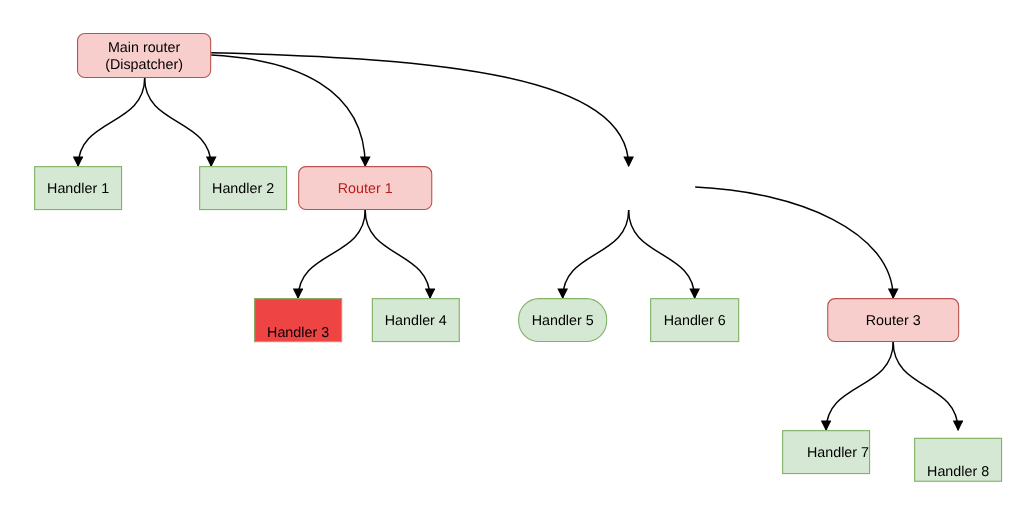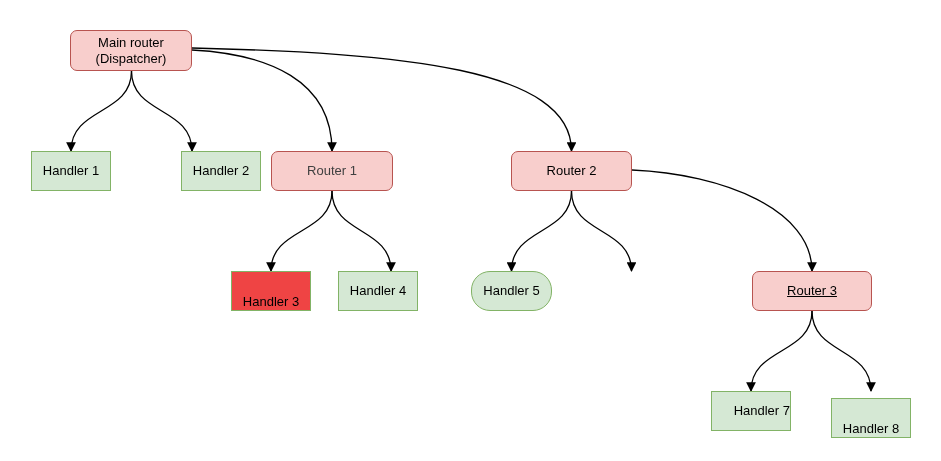--- a/index.html
+++ b/index.html
@@ -83,42 +83,42 @@
   </div>
 
   <div class="node handler" style="left: 31px; top: 151px; width: 80px; height: 40px; background: rgb(213, 232, 212); border-color: rgb(130, 179, 102); color: rgb(0, 0, 0);">
     <span class="label">Handler 1</span>
   </div>
 
   <div class="node handler" style="left: 152px; top: 151px; width: 80px; height: 40px; background: rgb(213, 232, 212); border-color: rgb(130, 179, 102); color: rgb(0, 0, 0); margin-left: 29px;">
     <span class="label">Handler 2</span>
   </div>
 
-  <div class="node router" style="left: 271px; top: 151px; width: 122px; height: 40px; background: rgb(248, 206, 204); border-color: rgb(184, 84, 80); color: #404040;">
+  <div class="node router" style="left: 271px; top: 151px; width: 122px; height: 40px; background: rgb(248, 206, 204); border-color: rgb(184, 84, 80); color: #b91c1c;">
     <span class="label">Router 1</span>
   </div>
 
-  <div class="node router" style="left: 511px; top: 151px; width: 121px; height: 40px; background: rgb(248, 206, 204); border-color: rgb(184, 84, 80); color: rgb(0, 0, 0);">
-    <span class="label">Router 2</span>
-  </div>
 
   <div class="node handler" style="left: 231px; top: 271px; width: 80px; height: 40px; background: #ef4444; border-color: rgb(130, 179, 102); color: rgb(0, 0, 0); align-items: flex-end;">
     <span class="label">Handler 3</span>
   </div>
 
   <div class="node handler" style="left: 338px; top: 271px; width: 80px; height: 40px; background: rgb(213, 232, 212); border-color: rgb(130, 179, 102); color: rgb(0, 0, 0);">
     <span class="label">Handler 4</span>
   </div>
 
   <div class="node handler" style="left: 471px; top: 271px; width: 81px; height: 40px; background: rgb(213, 232, 212); border-color: rgb(130, 179, 102); color: rgb(0, 0, 0); border-radius: 19px;">
     <span class="label">Handler 5</span>
   </div>
 
+  <div class="node handler" style="left: 591px; top: 271px; width: 81px; height: 40px; background: rgb(213, 232, 212); border-color: rgb(130, 179, 102); color: rgb(0, 0, 0);">
+    <span class="label">Handler 6</span>
+  </div>
 
-  <div class="node router" style="left: 752px; top: 271px; width: 120px; height: 40px; background: rgb(248, 206, 204); border-color: rgb(184, 84, 80); color: rgb(0, 0, 0); text-decoration: underline;">
+  <div class="node router" style="left: 752px; top: 271px; width: 120px; height: 40px; background: rgb(248, 206, 204); border-color: rgb(184, 84, 80); color: rgb(0, 0, 0);">
     <span class="label">Router 3</span>
   </div>
 
   <div class="node handler" style="left: 711px; top: 391px; width: 80px; height: 40px; background: rgb(213, 232, 212); border-color: rgb(130, 179, 102); color: rgb(0, 0, 0); justify-content: flex-end;">
     <span class="label">Handler 7</span>
   </div>
 
   <div class="node handler" style="left: 831px; top: 398px; width: 80px; height: 40px; background: rgb(213, 232, 212); border-color: rgb(130, 179, 102); color: rgb(0, 0, 0); align-items: flex-end;">
     <span class="label">Handler 8</span>
   </div>

